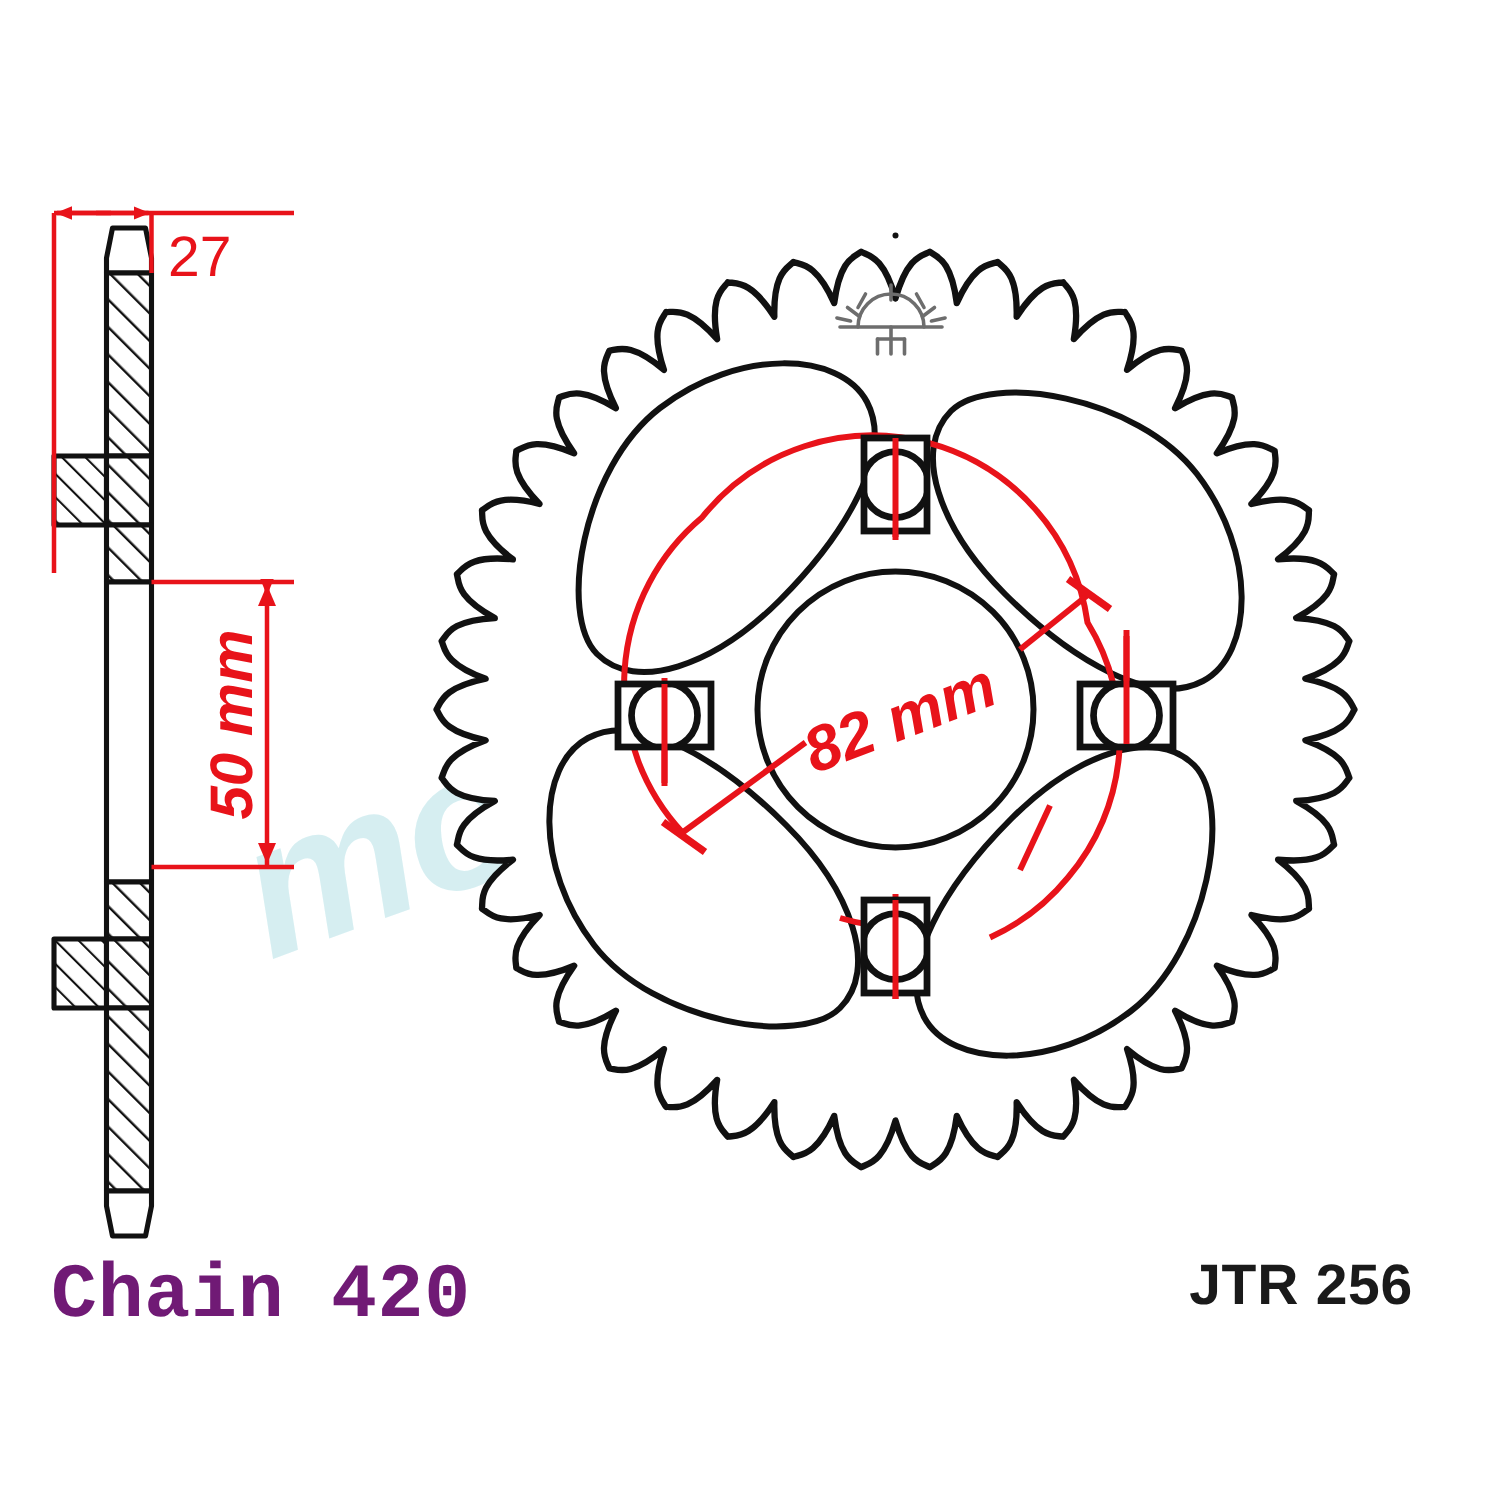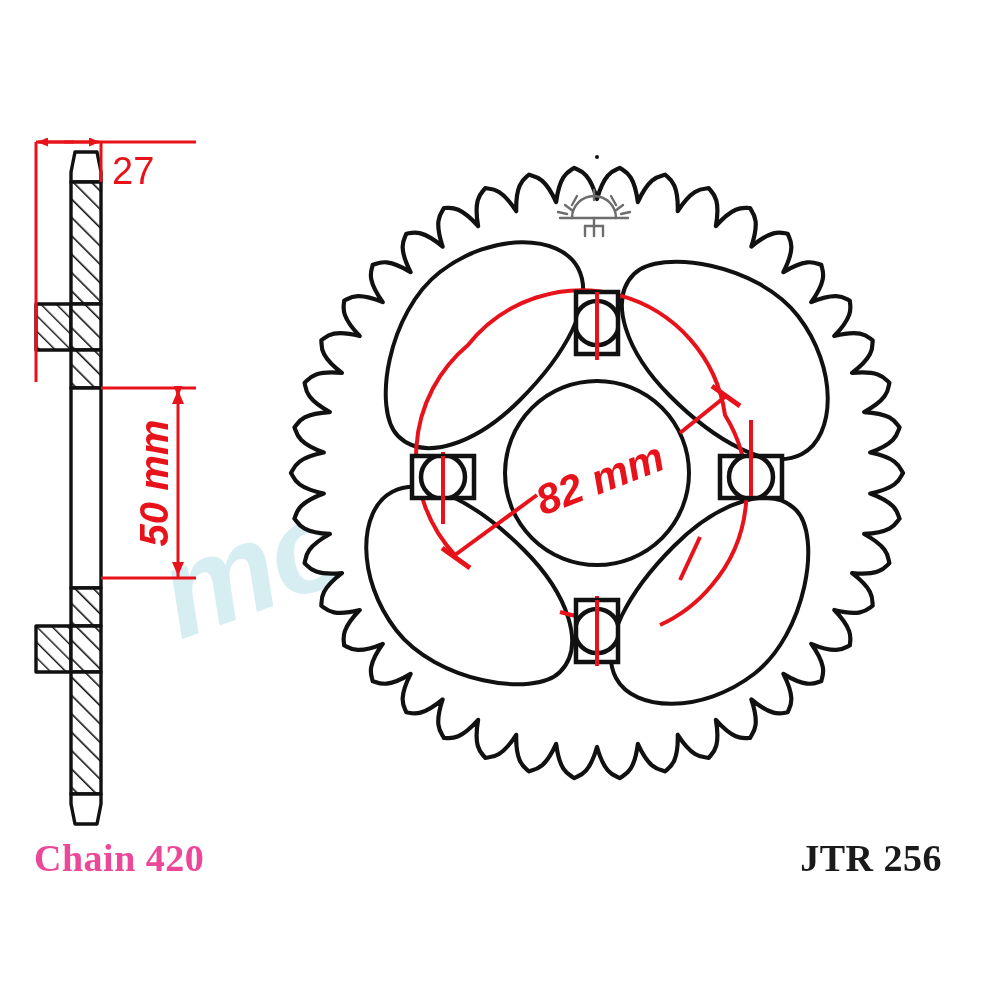--- a/index.html
+++ b/index.html
@@ -23,32 +23,32 @@
     left: 0;
     top: 0;
     width: 1000px;
     height: 1000px;
     display: block;
   }
   .caption-left {
     position: absolute;
     left: 34px;
     top: 836px;
-    font-family: Liberation Serif, serif;
+    font-family: Liberation Mono, monospace;
     font-weight: bold;
-    font-size: 38px;
+    font-size: 51px;
     letter-spacing: 0.5px;
-    color: #ec4899;
+    color: #701a75;
     white-space: nowrap;
   }
   .caption-right {
     position: absolute;
     right: 58px;
     top: 836px;
-    font-family: Liberation Serif, serif;
+    font-family: Liberation Sans, sans-serif;
     font-weight: bold;
     font-size: 38px;
     letter-spacing: 0.5px;
     color: #1a1a1a;
     white-space: nowrap;
   }
 </style>
 </head>
 <body>
 

